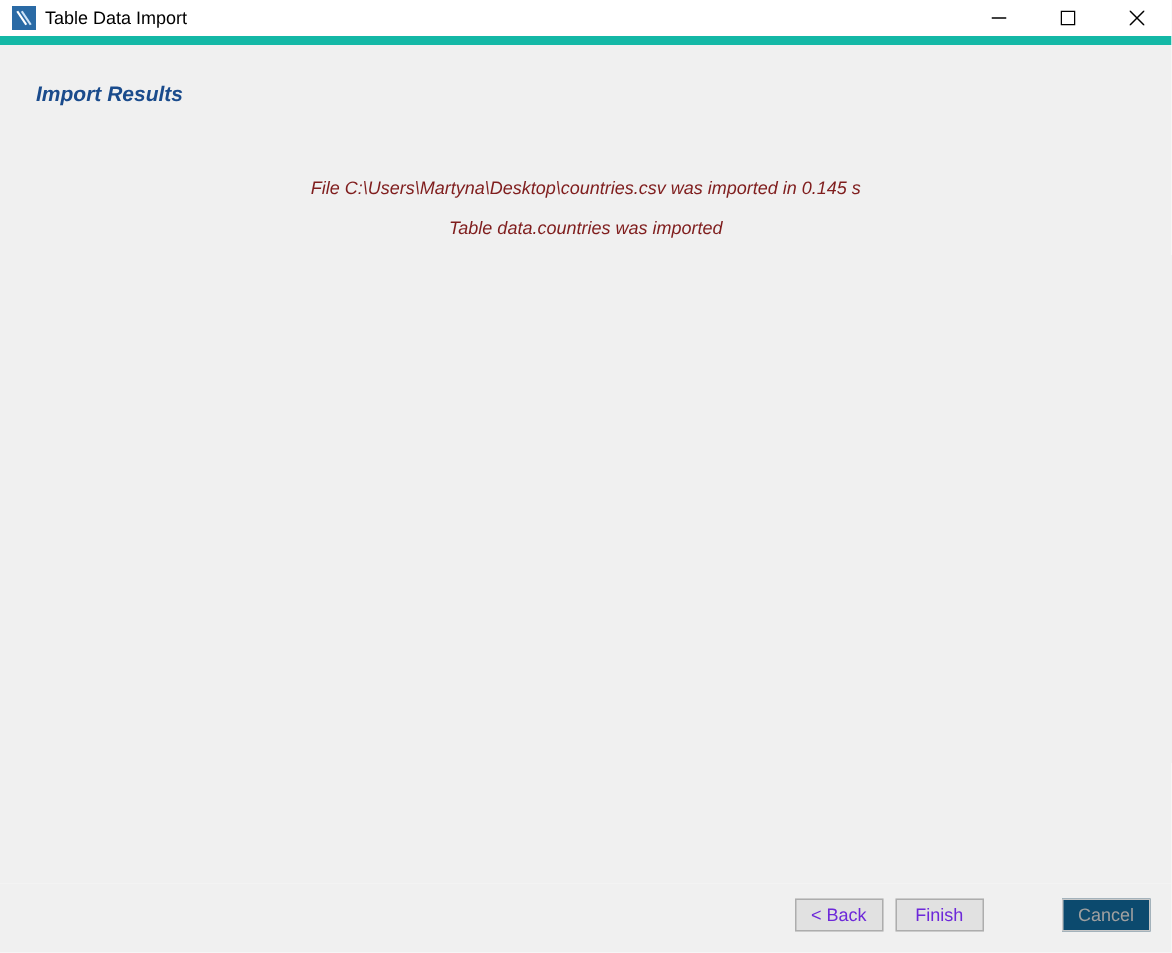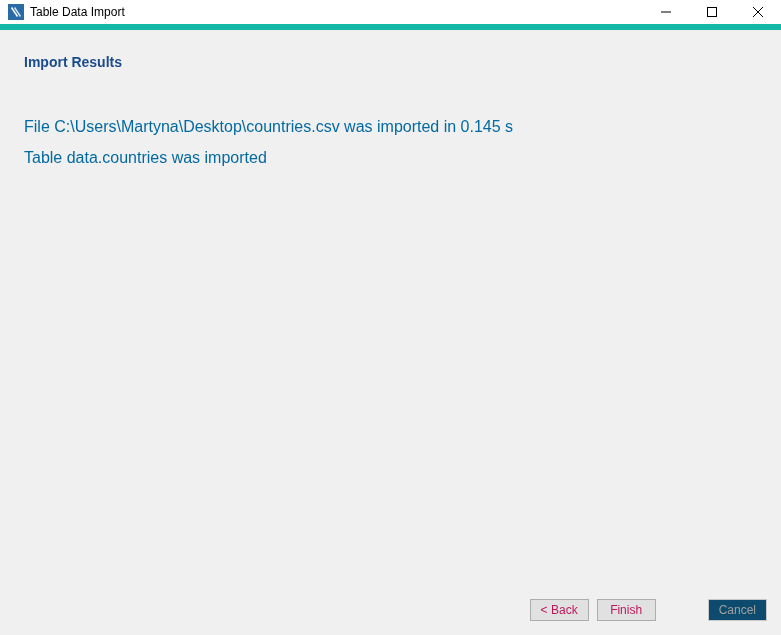--- a/index.html
+++ b/index.html
@@ -59,47 +59,49 @@
       justify-content: center;
       color: #000;
       background: transparent;
       cursor: default;
     }
     .content-area {
       flex: 1;
       background: #f0f0f0;
       padding: 24px 24px 0 24px;
       position: relative;
+      font-style: italic;
     }
     .page-title {
       color: #1a4b8c;
       font-size: 14px;
       font-weight: bold;
       margin-bottom: 48px;
     }
     .status-line {
-      color: #0369a1;
-      font-size: 16px;
+      color: #7f1d1d;
+      font-size: 12px;
       margin-bottom: 13px;
+      text-align: center;
     }
     .footer {
       background: #f0f0f0;
       padding: 10px 14px 14px 10px;
       display: flex;
       justify-content: flex-end;
       gap: 8px;
     }
     .btn {
       min-width: 59px;
       height: 22px;
       font-size: 12px;
       font-family: inherit;
       border: 1px solid #adadad;
       background: #e1e1e1;
-      color: #be185d;
+      color: #6d28d9;
       padding: 0 10px;
       cursor: default;
       display: inline-flex;
       align-items: center;
       justify-content: center;
     }
     .btn.disabled {
       color: #a0a0a0;
       border-color: #c8c8c8;
       background: #0c4a6e;

